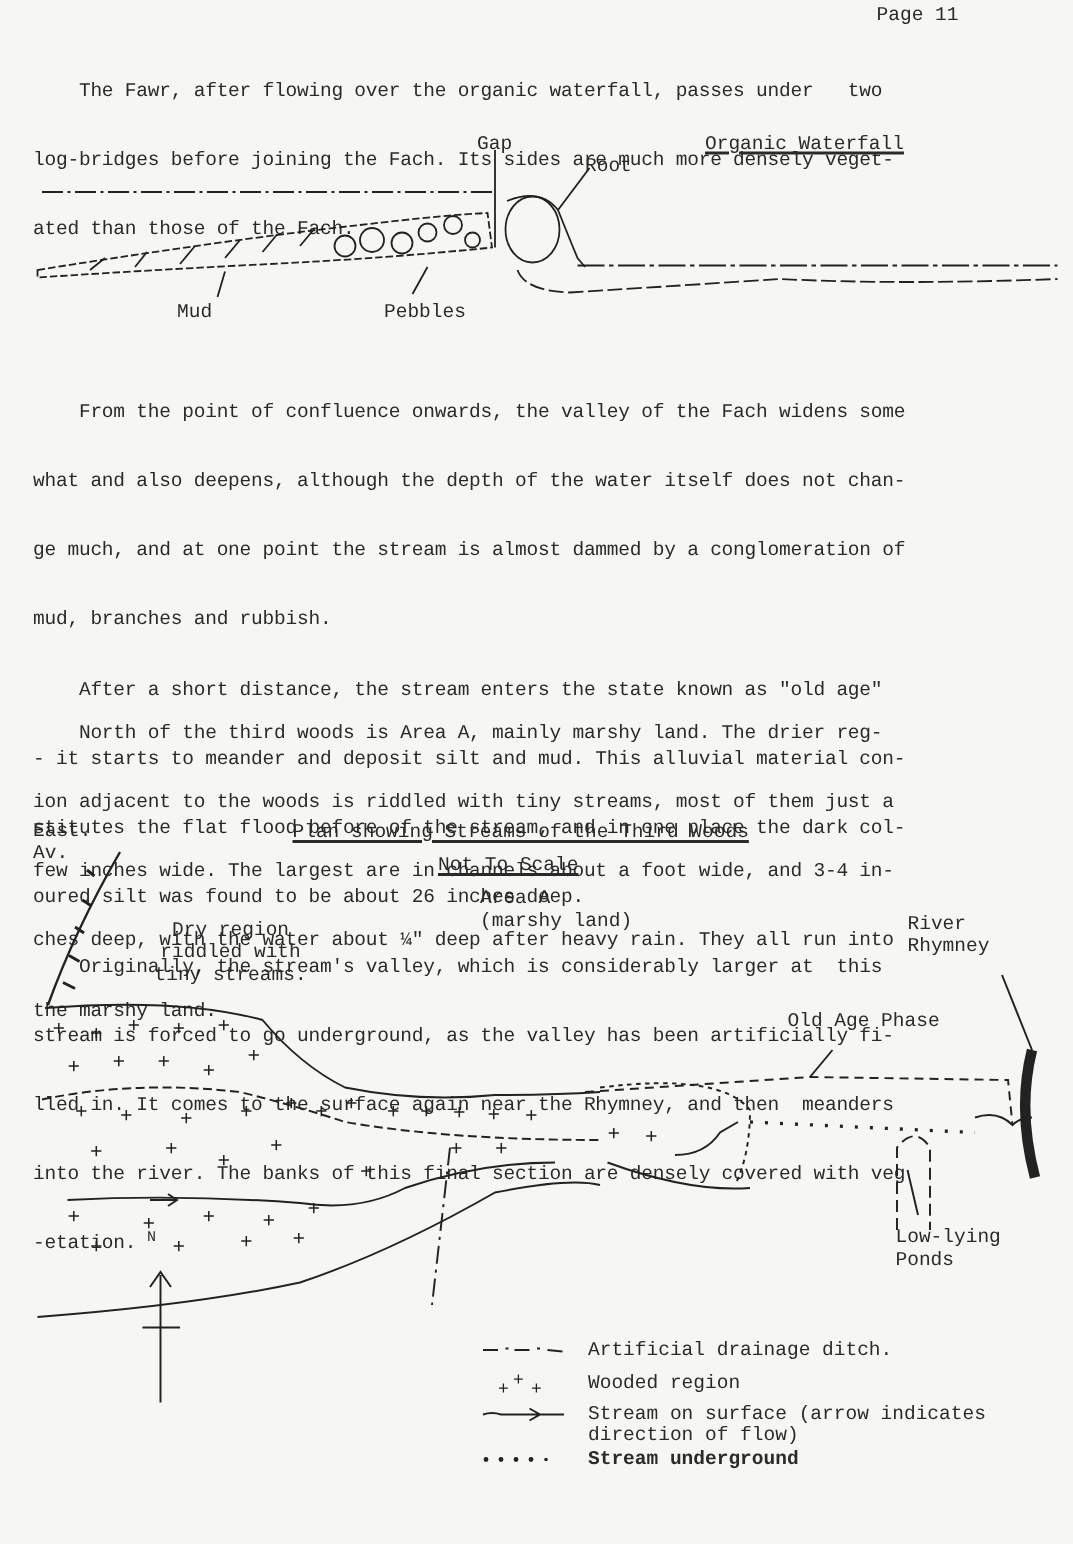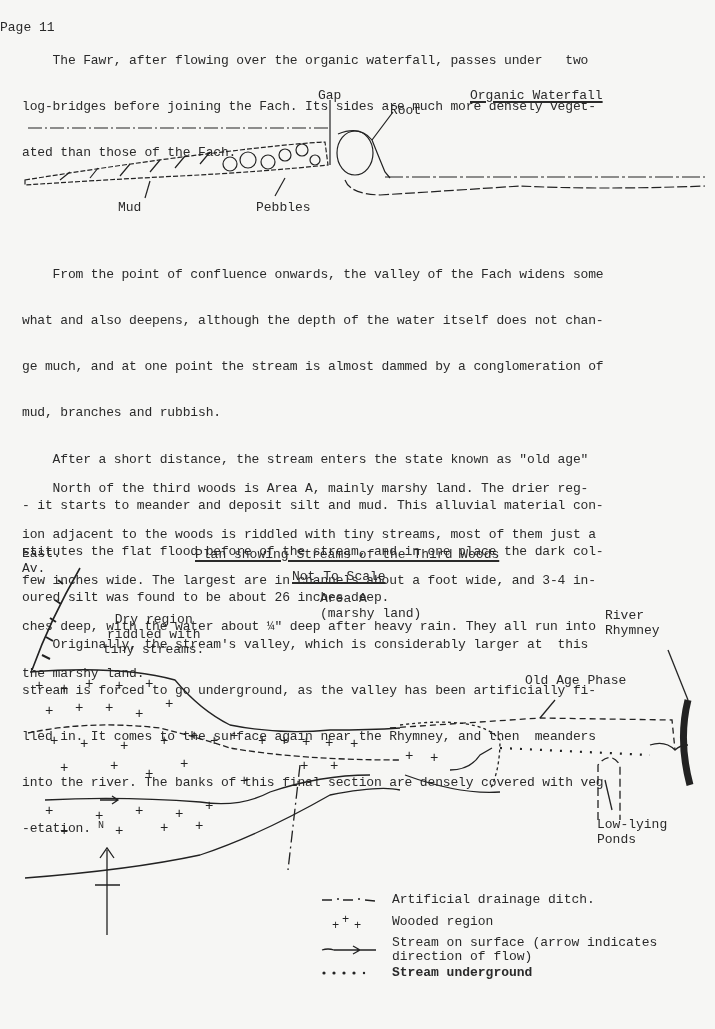--- a/index.html
+++ b/index.html
@@ -1,24 +1,24 @@
 <!DOCTYPE html>
 <html><head>
 <meta charset="utf-8">
 <style>
   html, body { margin:0; padding:0; background:#f6f6f4; }
   body { width:715px; height:1029px; position:relative; overflow:hidden;
          font-family:"Liberation Mono", "DejaVu Sans Mono", monospace; color:#2a2a2a; }
-  .page-num { position:absolute; top:20px; left:0; width:639px; text-align:left; font-size:13px; }
+  .page-num { position:absolute; top:2px; left:0; width:639px; text-align:right; font-size:13px; }
   .para { position:absolute; left:22px; width:678px; font-size:13px; line-height:15.4px;
           white-space:pre; letter-spacing:-0.15px; }
   .lbl { position:absolute; font-size:13px; white-space:pre; line-height:15px; }
   .ul { text-decoration:underline; text-decoration-thickness:1.5px; text-underline-offset:2px; }
   svg { position:absolute; left:0; top:0; }
-  .legend-row { position:absolute; left:320px; display:flex; align-items:center; }
+  .legend-row { position:absolute; left:320px; display:flex; align-items:flex-start; }
   .legend-sym { width:72px; height:14px; position:relative; }
   .legend-text { font-size:13px; line-height:14px; white-space:pre; }
 </style>
 </head>
 <body>
 
 <div class="page-num">Page 11</div>
 
 <div class="para" style="top:22px;">
   <div>    The Fawr, after flowing over the organic waterfall, passes under   two</div>

